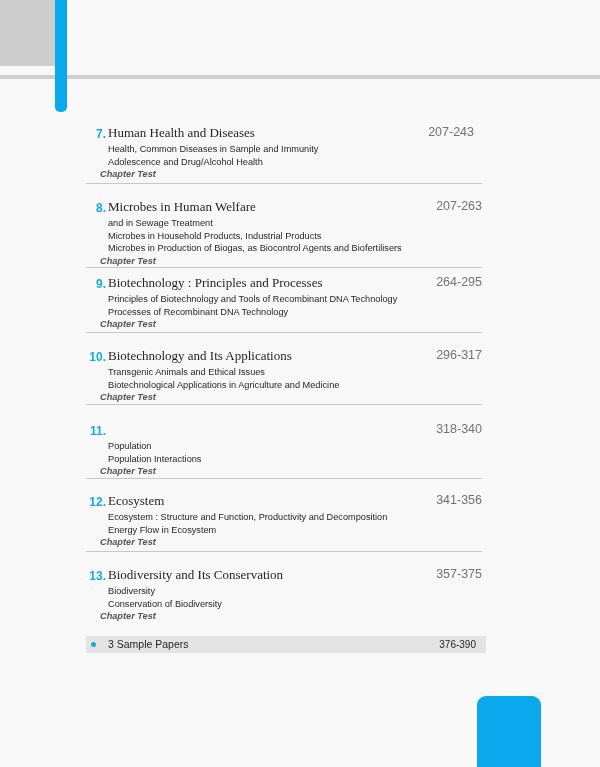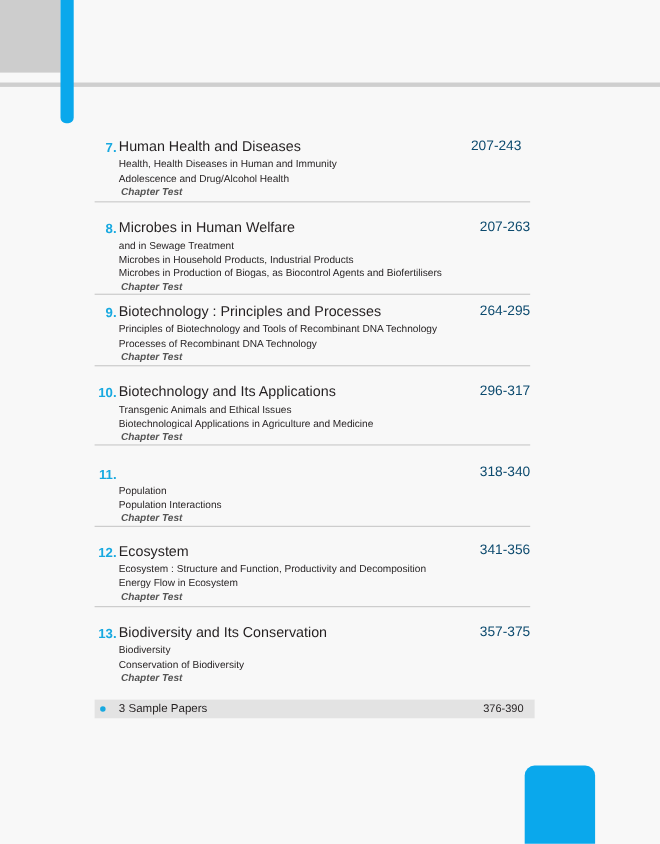--- a/index.html
+++ b/index.html
@@ -5,44 +5,44 @@
   html, body { margin:0; padding:0; }
   body { width:600px; height:767px; background:#f8f8f8; position:relative; overflow:hidden;
          font-family:"Liberation Sans", sans-serif; color:#231f20; }
   .gray-block { position:absolute; left:0; top:0; width:55px; height:66px; background:#cdcdcd; }
   .top-rule { position:absolute; left:0; top:75px; width:600px; height:4px; background:#cfcfcf; }
   .blue-bar { position:absolute; left:55px; top:0; width:12px; height:112px; background:#0aa8ec; border-radius:0 0 5px 5px; }
   .blue-tab { position:absolute; left:477px; top:696px; width:64px; height:80px; background:#0aa8ec; border-radius:9px 9px 0 0; }
   .chapter { position:absolute; left:86px; width:396px; }
   .ch-head { position:relative; height:18px; }
   .ch-num { position:absolute; right:376px; top:2px; font-weight:bold; font-size:12px; color:#18a9e0; }
-  .ch-title { position:absolute; left:22px; top:0; font-size:13px; color:#231f20; }
-  .ch-pages { position:absolute; right:0; top:0; font-size:12.5px; color:#0c4a6e; }
+  .ch-title { position:absolute; left:22px; top:0; font-size:13px; color:#231f20;font-family:Liberation Serif, serif; }
+  .ch-pages { position:absolute; right:0; top:0; font-size:12.5px; color:#737373; }
   .ch-sub { margin-left:22px; font-size:9.2px; line-height:12.5px; color:#231f20; }
-  .ch-test { margin-left:24px; font-size:9.2px; line-height:12.5px; font-style:italic; font-weight:bold; color:#555; }
+  .ch-test { margin-left:14px; font-size:9.2px; line-height:12.5px; font-style:italic; font-weight:bold; color:#555; }
   .rule { position:absolute; left:86px; width:396px; height:1px; background:#c8c8c8; }
   .sample { position:absolute; left:86px; top:636px; width:400px; height:17px; background:#e3e3e3; }
   .sample .dot { position:absolute; left:5px; top:6px; width:5px; height:5px; border-radius:50%; background:#18a9e0; }
   .sample .label { position:absolute; left:22px; top:2px; font-size:10.5px; }
   .sample .pages { position:absolute; right:10px; top:3px; font-size:10px; }
 </style>
 </head>
 <body>
 
 <div class="gray-block"></div>
 <div class="top-rule"></div>
 <div class="blue-bar"></div>
 
 <div class="chapter" style="top:125px">
   <div class="ch-head">
     <span class="ch-num">7.</span>
     <span class="ch-title">Human Health and Diseases</span>
     <span class="ch-pages" style="right:8px">207-243</span>
   </div>
-  <div class="ch-sub">Health, Health Diseases in Human and Immunity</div>
+  <div class="ch-sub">Health, Common Diseases in Sample and Immunity</div>
   <div class="ch-sub">Adolescence and Drug/Alcohol Health</div>
   <div class="ch-test">Chapter Test</div>
 </div>
 <div class="rule" style="top:183px"></div>
 
 <div class="chapter" style="top:199px">
   <div class="ch-head">
     <span class="ch-num">8.</span>
     <span class="ch-title">Microbes in Human Welfare</span>
     <span class="ch-pages">207-263</span>

